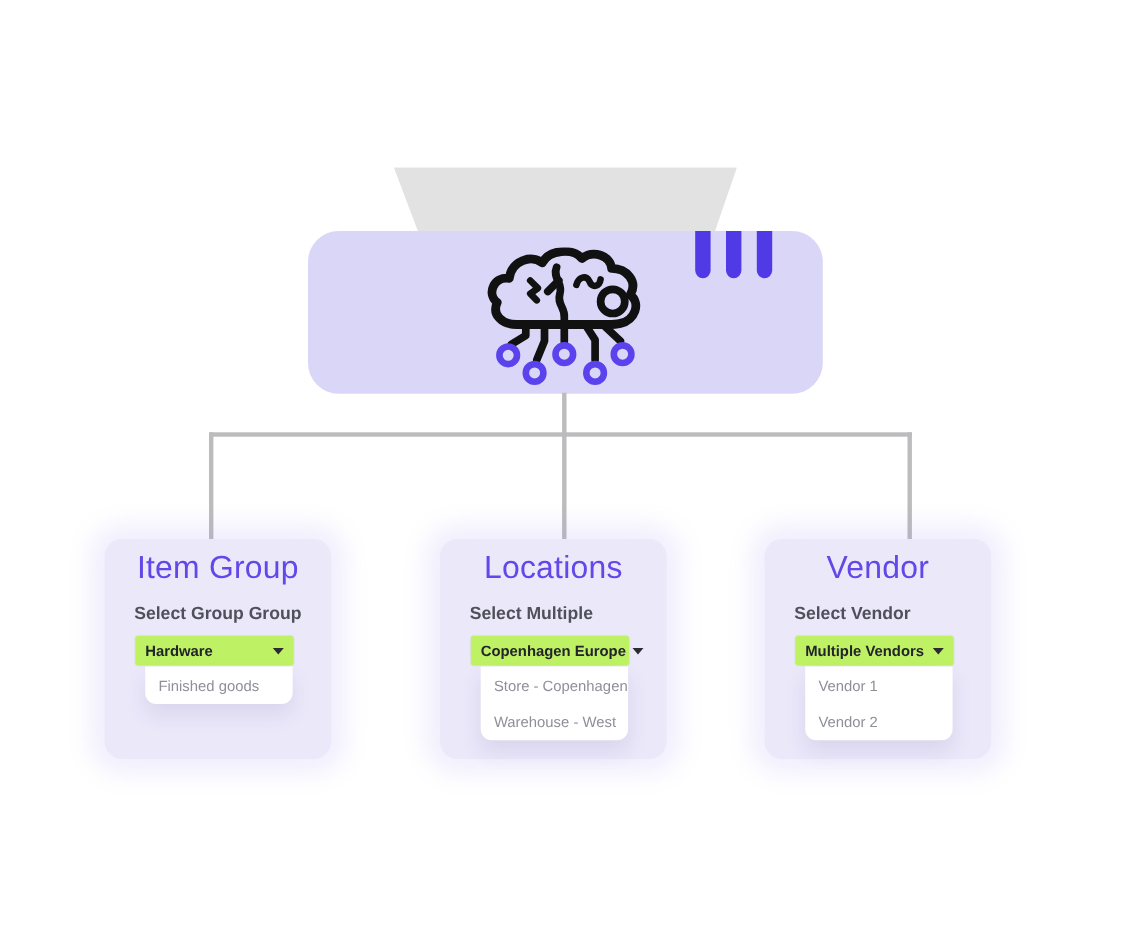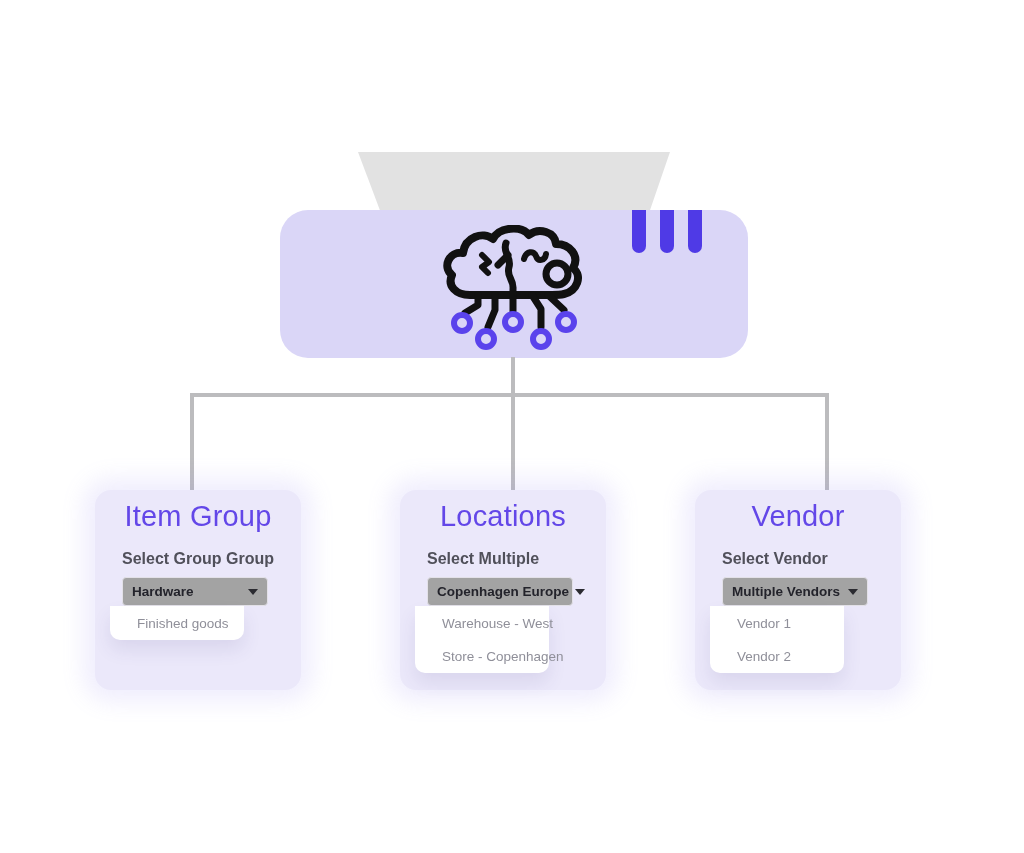--- a/index.html
+++ b/index.html
@@ -52,35 +52,35 @@
     margin-top:11px; text-align:center;
     font-size:29px; line-height:30px; font-weight:500;
     color:#6347e8; letter-spacing:0.2px;
   }
   .card-label {
     margin:18px 0 0 27px;
     font-size:16px; line-height:19px; font-weight:700; color:#50505a;
   }
   .select {
     margin:9px 0 0 27px; width:146px; height:29px;
-    background:#a3a3a3; border:1px solid #e3e1e8; border-radius:4px;
+    background:#bef264; border:1px solid #e3e1e8; border-radius:4px;
     display:flex; align-items:center; justify-content:space-between;
     padding:0 9px; cursor:pointer;
   }
   .select-value { font-size:13.5px; font-weight:700; color:#23232b; white-space:nowrap; }
   .caret {
     width:0; height:0; flex:0 0 auto; margin-left:6px;
     border-left:5px solid transparent; border-right:5px solid transparent;
     border-top:6px solid #2b2b31;
   }
   .options {
-    margin-left:15px; width:134px; background:#ffffff;
+    margin-left:37px; width:134px; background:#ffffff;
     border-radius:0 0 10px 10px;
     box-shadow:0 10px 18px rgba(70,60,130,0.10);
-    padding:1px 16px 0;
+    padding:1px 1px 0;
   }
   .option {
     height:33px; display:flex; align-items:center; padding-left:11px;
     font-size:13.5px; color:#8f8f99; white-space:nowrap; cursor:pointer;
   }
 </style>
 </head>
 <body>
 
 <div class="canvas">
@@ -149,22 +149,22 @@
   </div>
 
   <div class="card c2">
     <div class="card-title">Locations</div>
     <div class="card-label">Select Multiple</div>
     <div class="select">
       <span class="select-value">Copenhagen Europe</span>
       <span class="caret"></span>
     </div>
     <div class="options">
+      <div class="option">Store - Copenhagen</div>
       <div class="option">Warehouse - West</div>
-      <div class="option">Store - Copenhagen</div>
     </div>
   </div>
 
   <div class="card c3">
     <div class="card-title">Vendor</div>
     <div class="card-label">Select Vendor</div>
     <div class="select">
       <span class="select-value">Multiple Vendors</span>
       <span class="caret"></span>
     </div>

